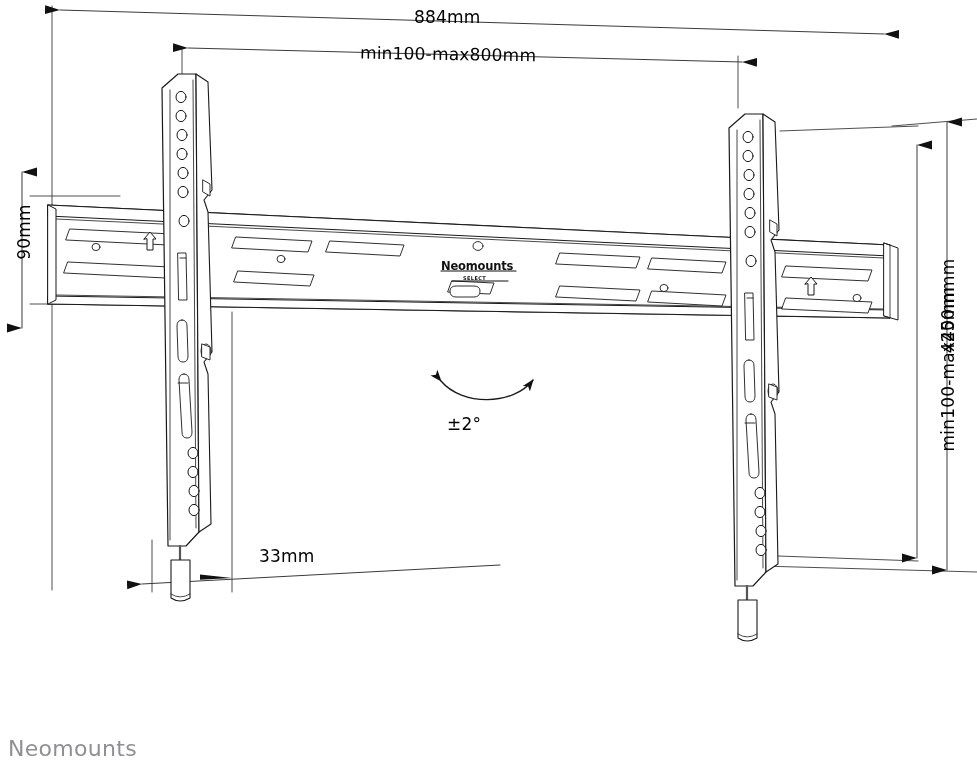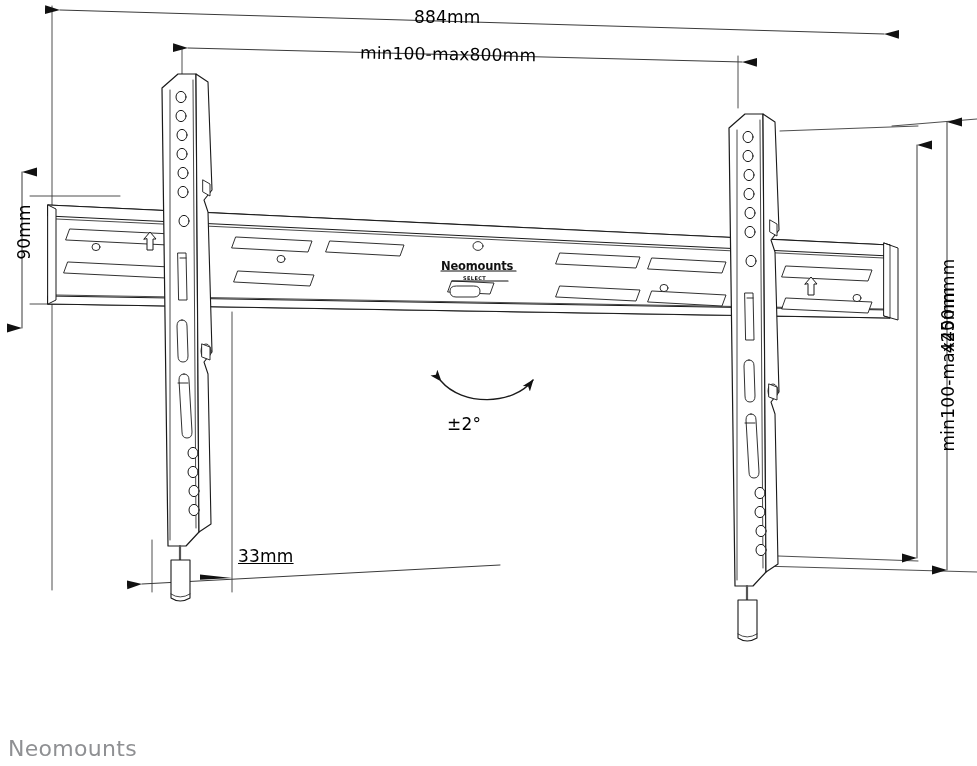--- a/index.html
+++ b/index.html
@@ -14,21 +14,21 @@
     position:absolute;
     font-family:"DejaVu Sans","Liberation Sans",sans-serif;
     font-size:17px;color:#000;white-space:nowrap;
     letter-spacing:.2px;
   }
   #t-884{left:414px;top:7px;}
   #t-minmax-top{left:360px;top:44px;transform:rotate(0.9deg);}
   #t-90{left:-4px;top:222px;transform:rotate(-90deg);transform-origin:center center;}
   #t-425{left:915px;top:310px;transform:rotate(-90deg);transform-origin:center center;}
   #t-minmax-right{left:851px;top:345px;transform:rotate(-90deg);transform-origin:center center;}
-  #t-33{left:238px;top:546px;text-decoration:underline;}
+  #t-33{left:259px;top:546px;}
   #t-angle{left:447px;top:414px;font-size:17px;}
   #brand-footer{
     position:absolute;left:8px;top:736px;
     font-family:"DejaVu Sans","Liberation Sans",sans-serif;
     font-size:22px;color:#8f9093;letter-spacing:.3px;
   }
   .logo-main{
     position:absolute;left:441px;top:259px;
     font-family:"DejaVu Sans","Liberation Sans",sans-serif;
     font-size:11.5px;font-weight:700;color:#111;

